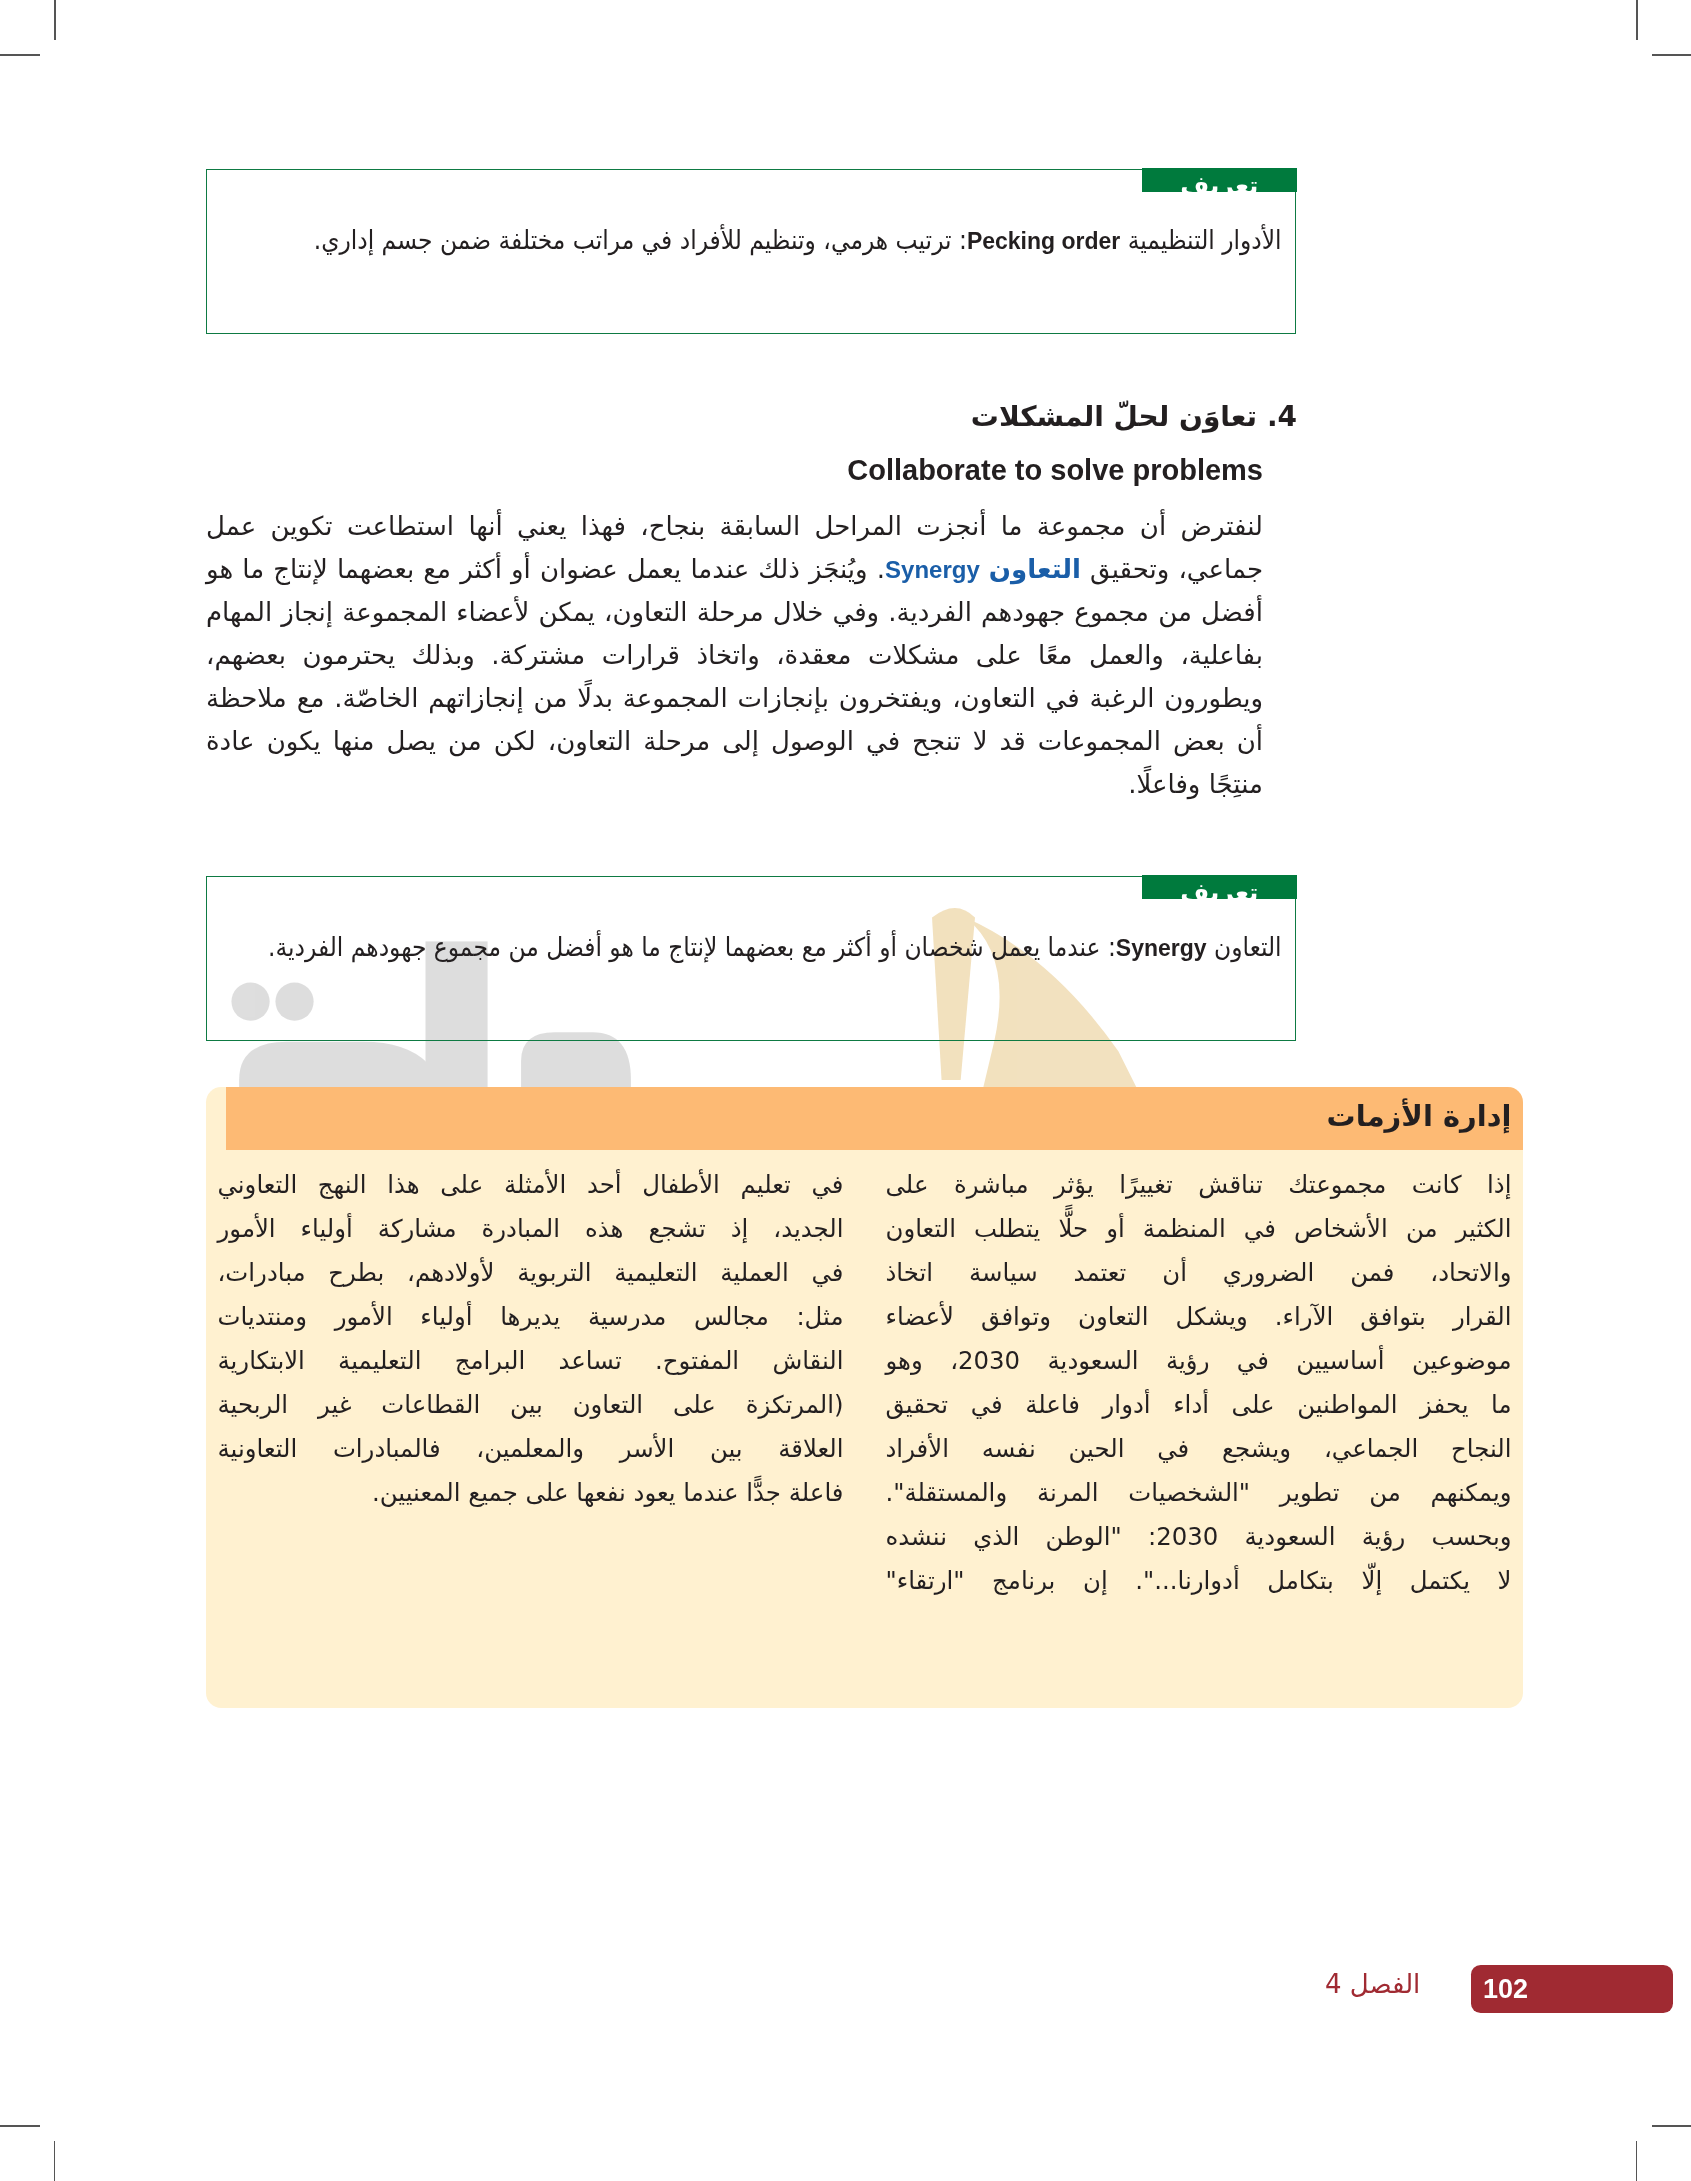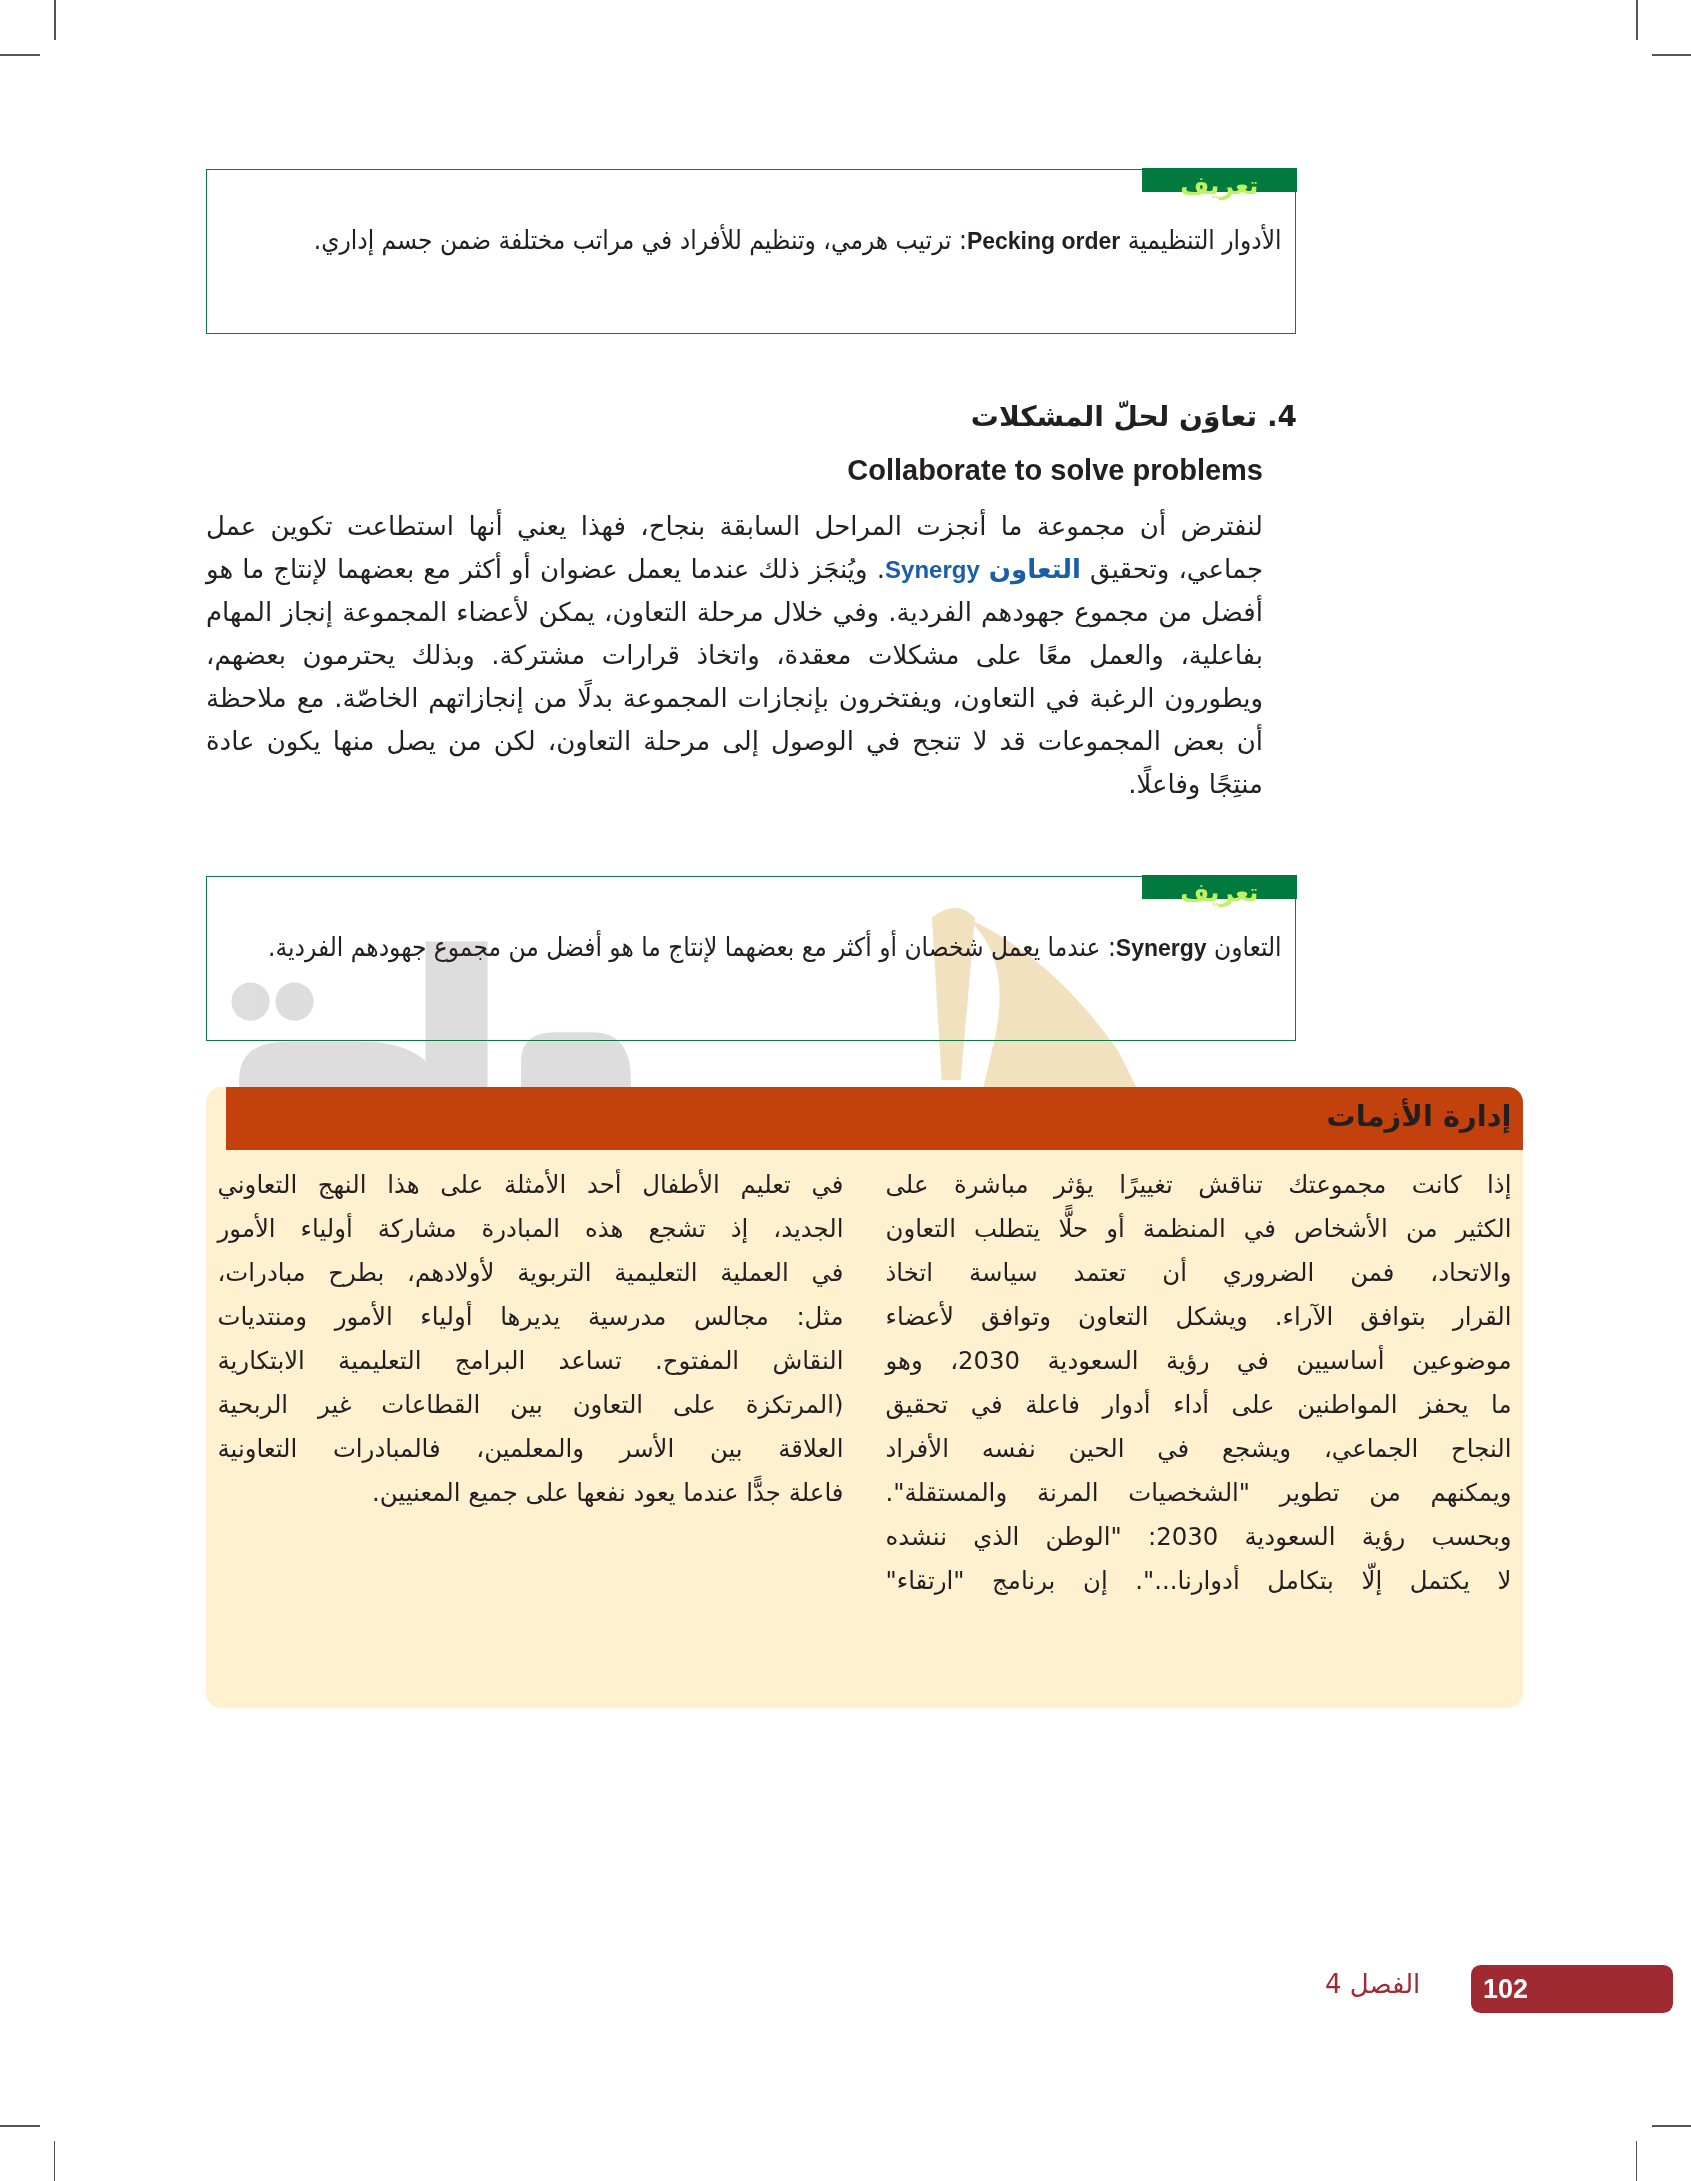--- a/index.html
+++ b/index.html
@@ -40,21 +40,21 @@
       background: transparent;
       direction: rtl;
     }
     .def-tag {
       position: absolute;
       right: -1.9px;
       top: -1.9px;
       width: 155px;
       height: 24px;
       background: #007a3d;
-      color: #bef264;
+      color: #ffffff;
       font-family: "DejaVu Sans", sans-serif;
       font-weight: bold;
       font-size: 25px;
       text-align: center;
       line-height: 36px;
     }
     .def-text {
       padding: 42px 13.4px 7.6px 11.5px;
       font-size: 26px;
       line-height: 57px;
@@ -109,21 +109,21 @@
       top: 1087px;
       width: 1317px;
       height: 621px;
       border-radius: 15.3px;
       background: #fff1d0;
       overflow: hidden;
       direction: rtl;
     }
     .crisis-header {
       height: 63px;
-      background: #c2410c;
+      background: #fdba74;
       position: relative;
       margin-left: 20px;
     }
     .crisis-title {
       position: absolute;
       right: 11.5px;
       top: 11.5px;
       font-weight: bold;
       font-size: 29px;
       color: #231f20;

